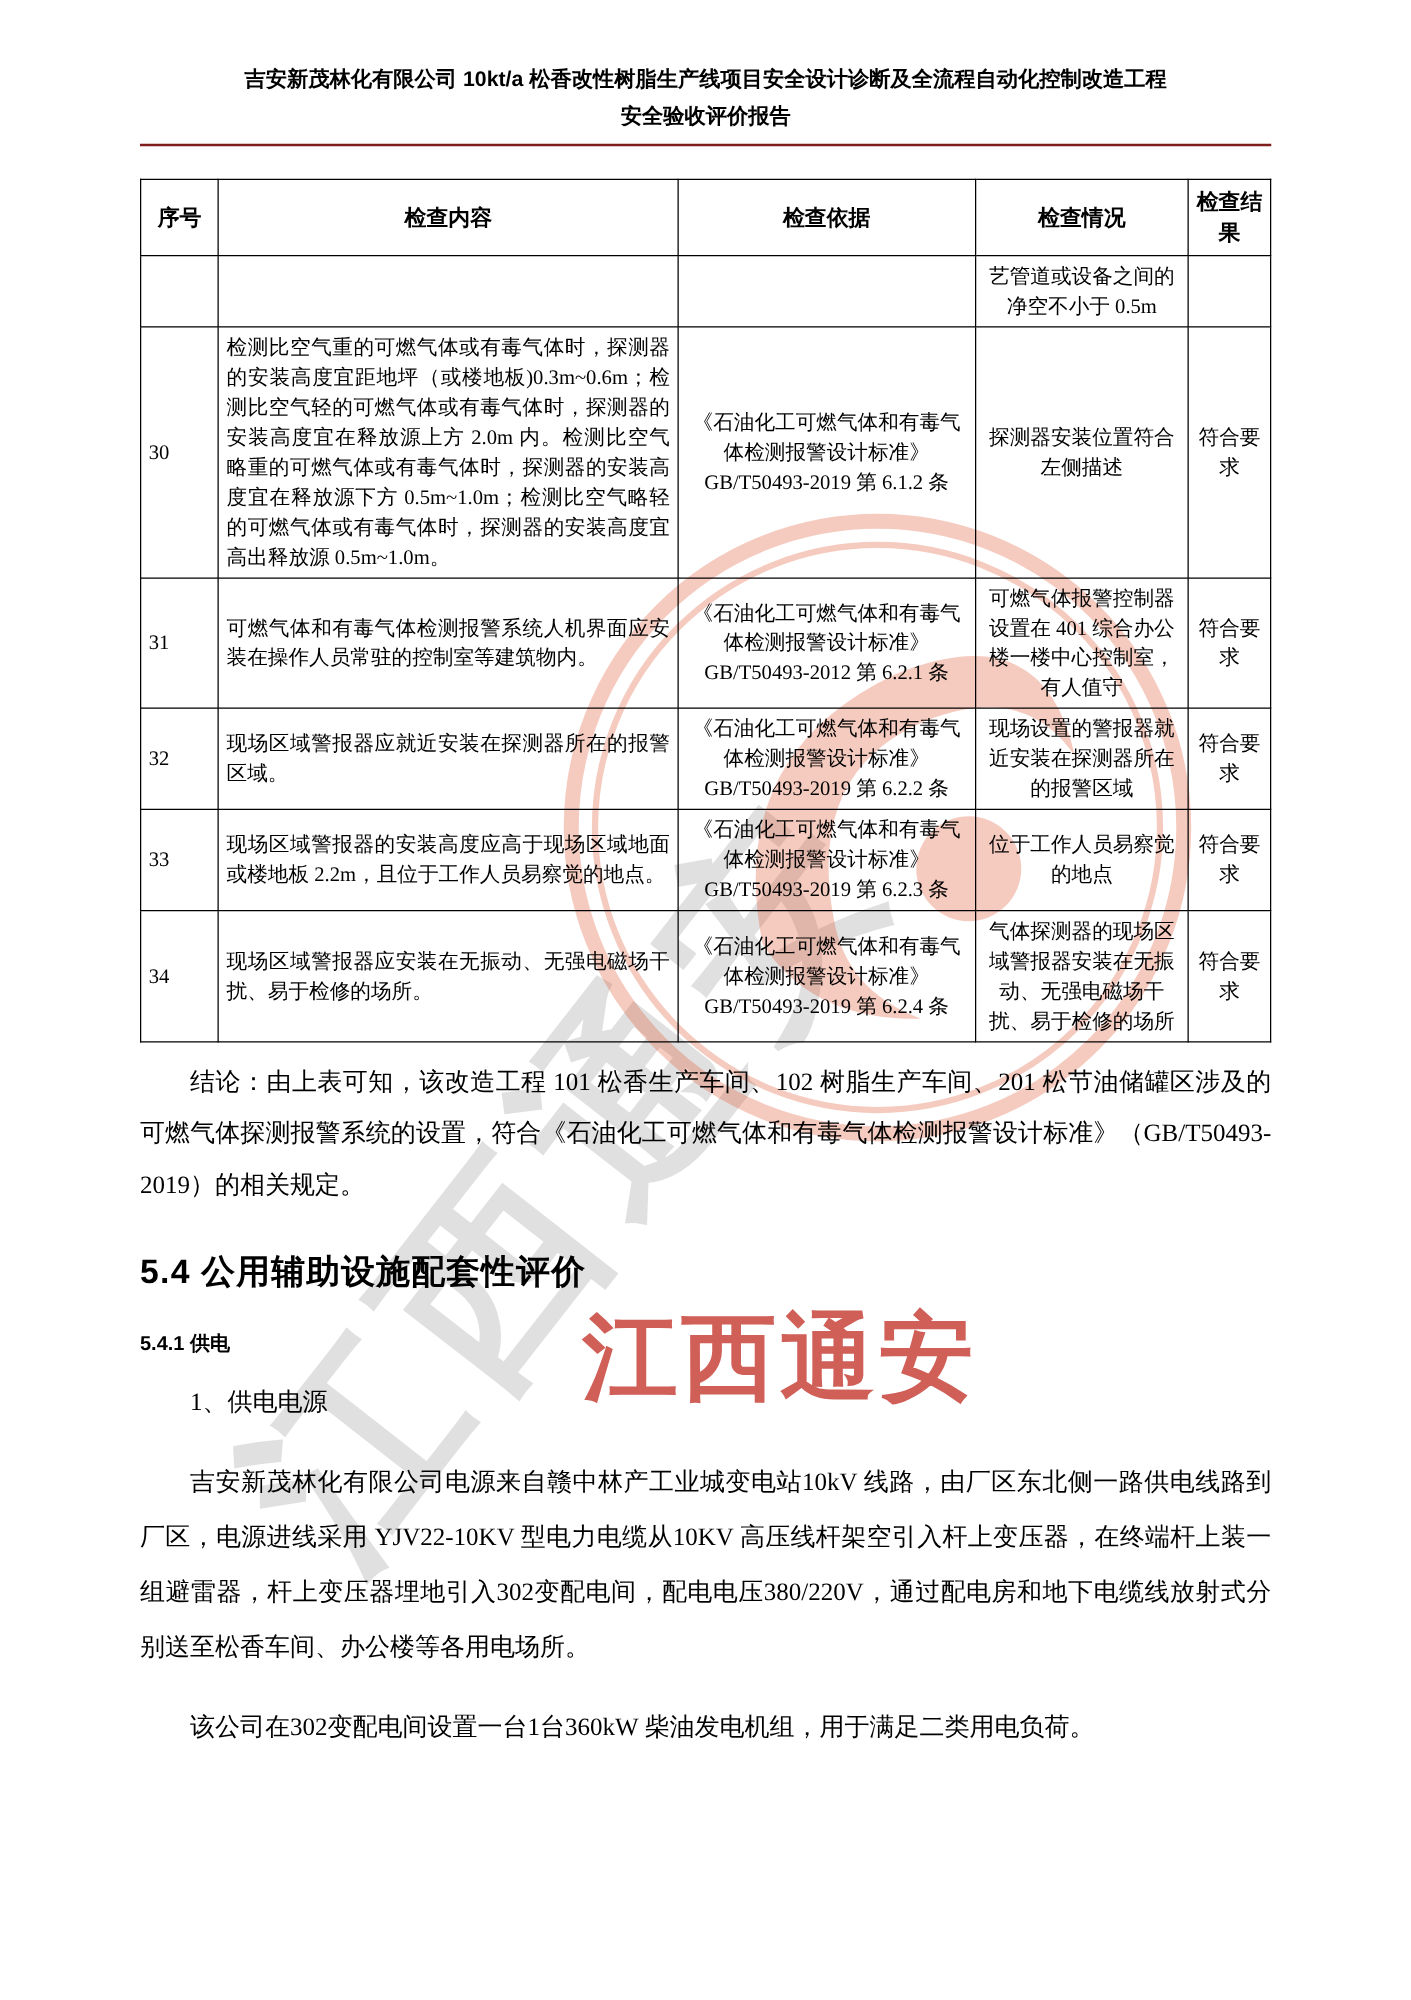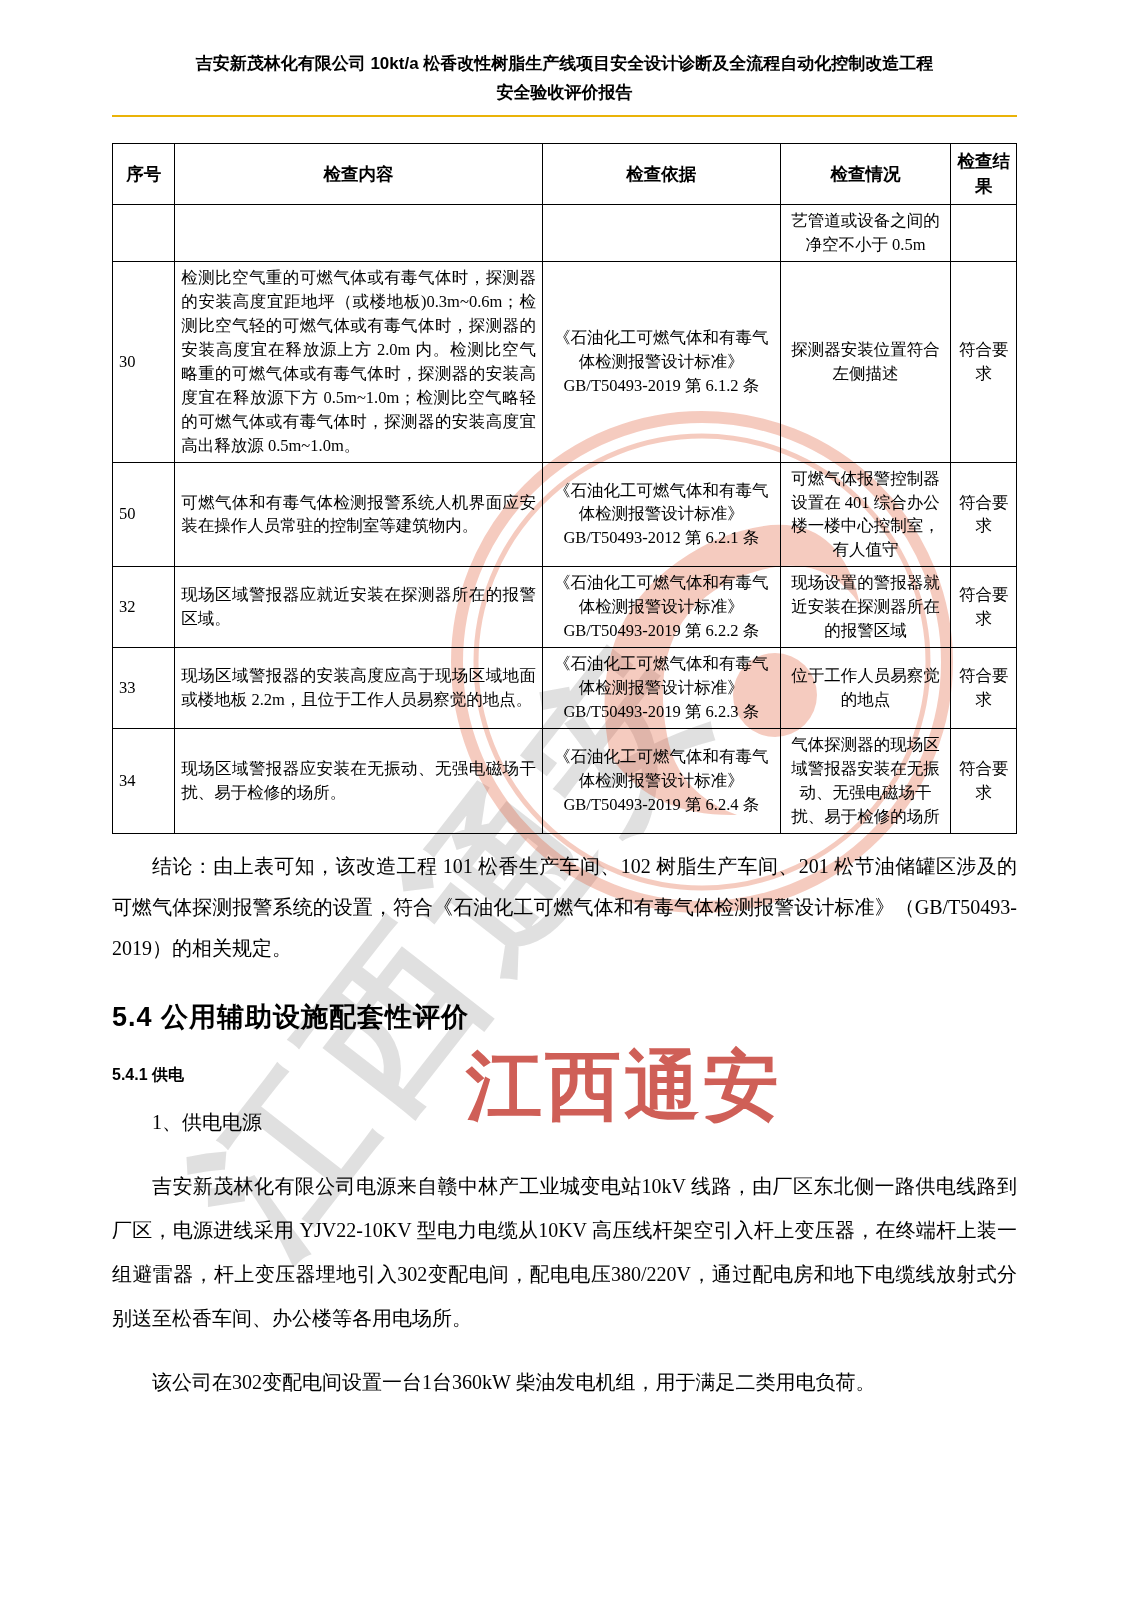--- a/index.html
+++ b/index.html
@@ -28,21 +28,21 @@
     font-family:"Liberation Serif","DejaVu Serif",serif;
     font-weight:bold;font-size:76px;letter-spacing:3px;
     color:#c02a20;opacity:0.75;white-space:nowrap;
   }
   
   .content{position:relative;z-index:1;padding:50px 112px 0 112px;}
   .doc-header{
     text-align:center;
     font-family:"Liberation Sans","DejaVu Sans",sans-serif;
     font-weight:bold;font-size:17px;line-height:1.6;
-    padding-bottom:9px;border-bottom:2px solid #eab308;
+    padding-bottom:9px;border-bottom:2px solid #7f1d1d;
   }
   .doc-header .line2{margin-top:2px;}
   table.check-table{
     width:100%;border-collapse:collapse;margin-top:26px;
     font-size:16.5px;
   }
   .check-table th,.check-table td{
     border:1.6px solid #000;vertical-align:middle;padding:4px 6px;
   }
   .check-table th{
@@ -126,21 +126,21 @@
             <td class="col-result"></td>
           </tr>
           <tr>
             <td class="col-no">30</td>
             <td class="col-content">检测比空气重的可燃气体或有毒气体时，探测器的安装高度宜距地坪（或楼地板)0.3m~0.6m；检测比空气轻的可燃气体或有毒气体时，探测器的安装高度宜在释放源上方 2.0m 内。检测比空气略重的可燃气体或有毒气体时，探测器的安装高度宜在释放源下方 0.5m~1.0m；检测比空气略轻的可燃气体或有毒气体时，探测器的安装高度宜高出释放源 0.5m~1.0m。</td>
             <td class="col-basis">《石油化工可燃气体和有毒气体检测报警设计标准》GB/T50493-2019 第 6.1.2 条</td>
             <td class="col-situation">探测器安装位置符合左侧描述</td>
             <td class="col-result">符合要求</td>
           </tr>
           <tr>
-            <td class="col-no">50</td>
+            <td class="col-no">31</td>
             <td class="col-content">可燃气体和有毒气体检测报警系统人机界面应安装在操作人员常驻的控制室等建筑物内。</td>
             <td class="col-basis">《石油化工可燃气体和有毒气体检测报警设计标准》GB/T50493-2012 第 6.2.1 条</td>
             <td class="col-situation">可燃气体报警控制器设置在 401 综合办公楼一楼中心控制室，有人值守</td>
             <td class="col-result">符合要求</td>
           </tr>
           <tr>
             <td class="col-no">32</td>
             <td class="col-content">现场区域警报器应就近安装在探测器所在的报警区域。</td>
             <td class="col-basis">《石油化工可燃气体和有毒气体检测报警设计标准》GB/T50493-2019 第 6.2.2 条</td>
             <td class="col-situation">现场设置的警报器就近安装在探测器所在的报警区域</td>

